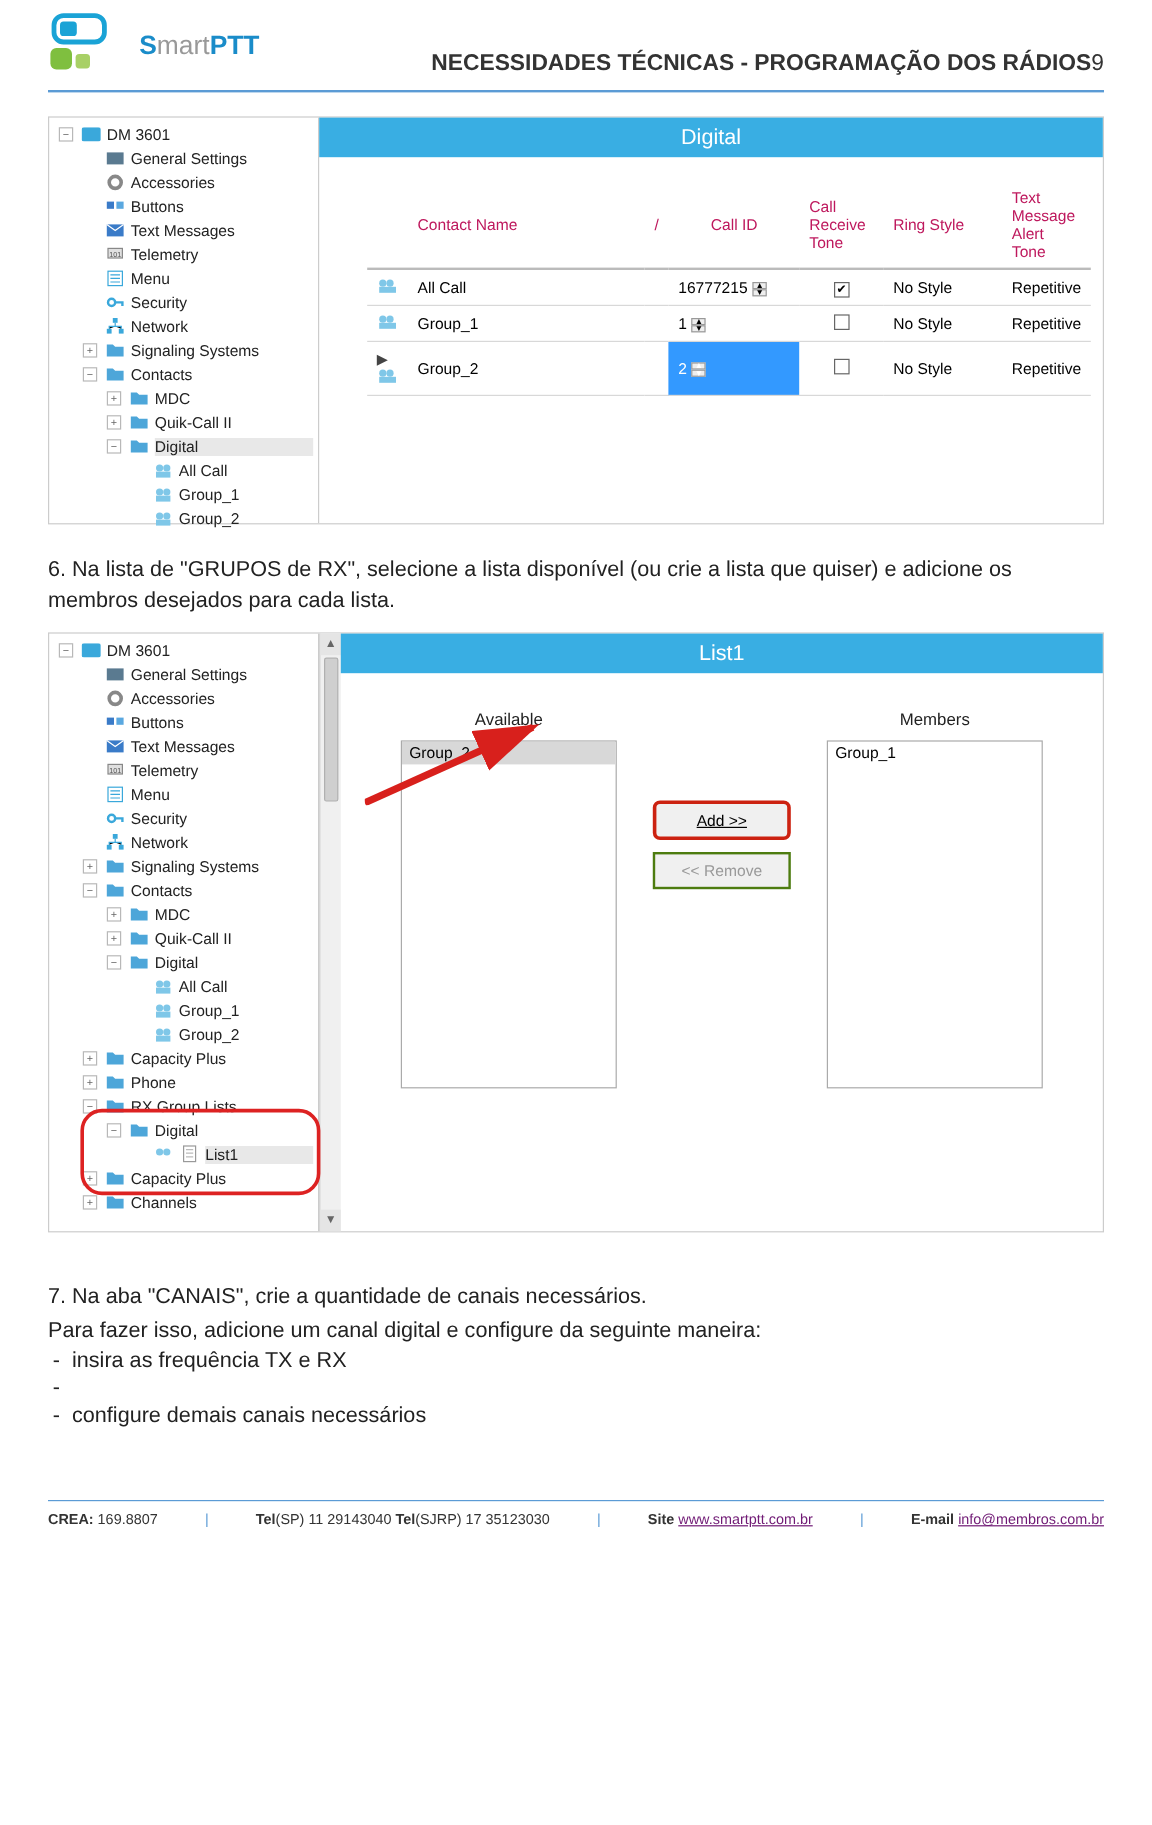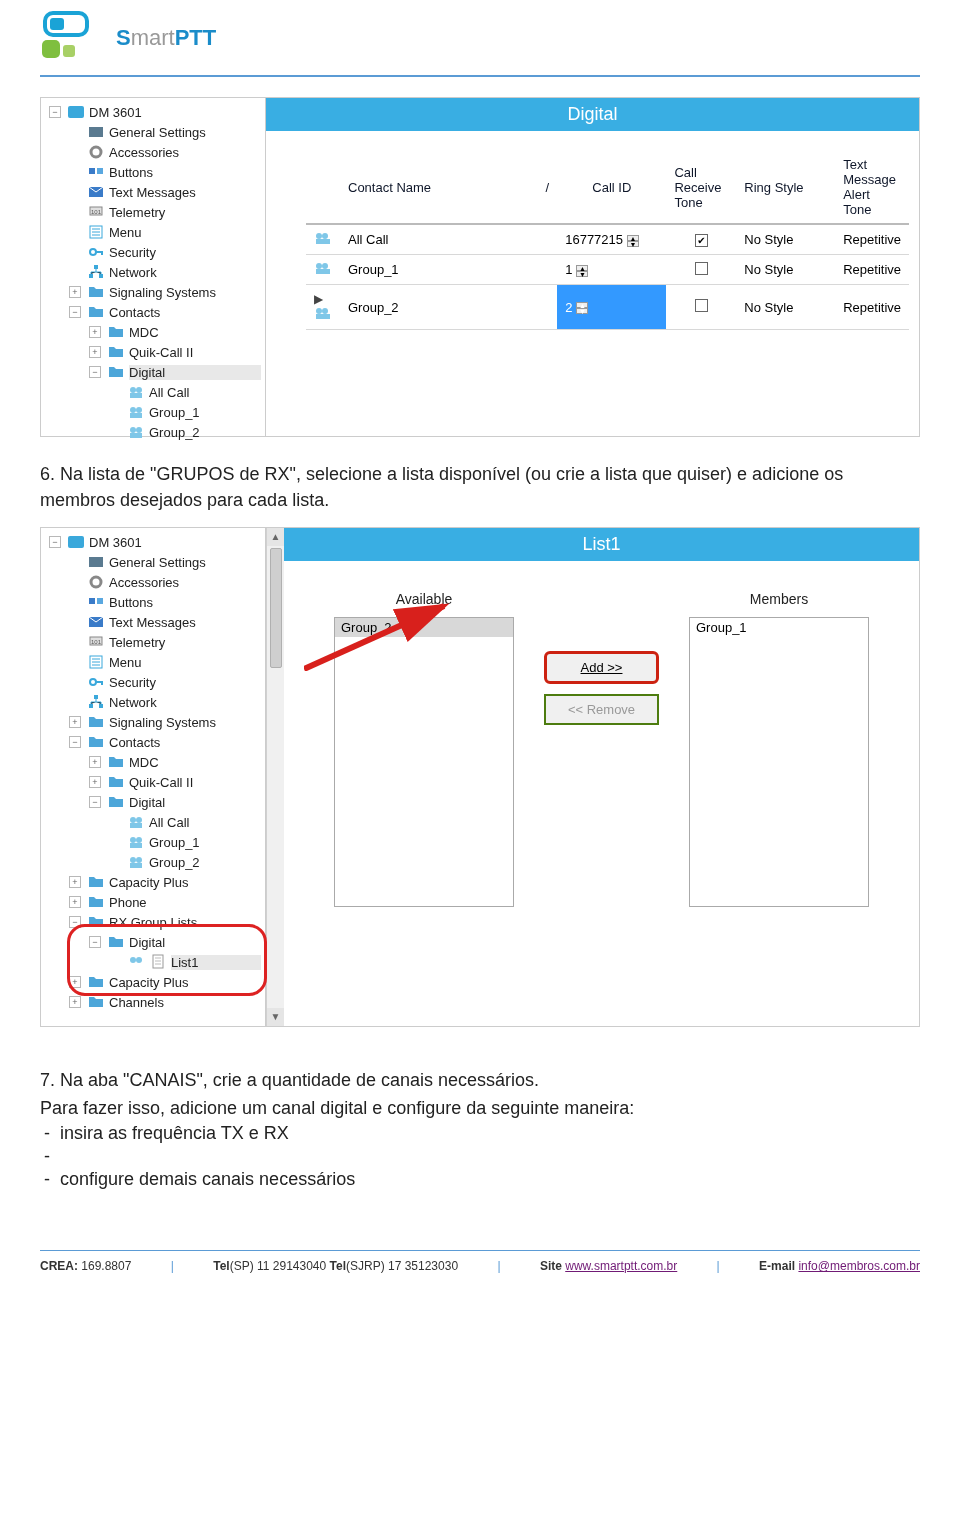--- a/index.html
+++ b/index.html
@@ -26,21 +26,21 @@
 .sel { background: #e8e8e8; }
 .l1 { padding-left: 8px; }
 .l2 { padding-left: 28px; }
 .l3 { padding-left: 48px; }
 .l4 { padding-left: 68px; }
 .content-pane { flex: 1; display: flex; flex-direction: column; }
 .pane-title { background: #39aee3; color: #fff; text-align: center; padding: 6px 0; font-size: 18px; font-weight: 500; }
 .grid-wrap { padding: 20px 10px 20px 40px; }
 table.grid { border-collapse: collapse; width: 100%; font-size: 13px; }
 table.grid th, table.grid td { border-bottom: 1px solid #d8d8d8; padding: 6px 8px; text-align: left; vertical-align: middle; }
-table.grid th { color: #0f172a; font-weight: normal; background: #fff; border-bottom: 2px solid #bbb; height: 44px; }
+table.grid th { color: #be185d; font-weight: normal; background: #fff; border-bottom: 2px solid #bbb; height: 44px; }
 .row-icon { width: 30px; }
 .spin { display: inline-flex; flex-direction: column; vertical-align: middle; margin-left: 4px; }
 .spin span { width: 12px; height: 6px; border: 1px solid #999; font-size: 7px; text-align: center; line-height: 5px; background: #eee; }
 .cbx { width: 13px; height: 13px; border: 1px solid #666; display: inline-block; background: #fff; text-align: center; font-size: 10px; line-height: 11px; }
 tr.selrow td.cid { background: #3399ff; color: #fff; }
 .marker { font-size: 12px; color: #444; }
 
 .instruction { font-size: 18px; color: #222; margin: 24px 0 12px 0; line-height: 1.45; }
 .sub-list { font-size: 18px; color: #222; margin: 2px 0 0 0; }
 .sub-list .li { display: flex; gap: 6px; margin: 2px 0; }
@@ -48,21 +48,21 @@
 
 
 .lists-wrap { padding: 30px 30px 20px 30px; display:flex; gap: 30px; align-items: flex-start; justify-content: center; position: relative; }
 .col { display:flex; flex-direction: column; align-items: center; justify-content: center; }
 .col-label { font-size: 14px; color: #222; margin-bottom: 10px; }
 .lb { width: 180px; height: 290px; border: 1px solid #aaa; background: #fff; font-size: 13px; overflow: hidden; }
 .lb .lb-item { padding: 2px 6px; }
 .lb .lb-item.hl { background: #d8d8d8; }
 .mid-btns { display:flex; flex-direction: column; gap: 10px; margin-top: 60px; }
 .btn { width: 115px; padding: 6px 0; border: 2px solid #4d7c0f; background: #f0f0f0; font-size: 13px; text-align: center; cursor: pointer; }
-.btn.primary { border: 3px solid #c21; border-radius: 6px; }
+.btn.primary { border: 3px solid #c21; border-radius: 6px; margin-top: 16px; }
 .btn.dis { color: #999; }
 .arrow-svg { position: absolute; left: 20px; top: 40px; pointer-events: none; }
 .circ { position: absolute; border: 3px solid #d22; border-radius: 18px; pointer-events: none; }
 
 .scrollbar { width: 18px; background: #f0f0f0; border-left: 1px solid #d0d0d0; display:flex; flex-direction:column; align-items:center; justify-content:space-between; }
 .scrollbar .sbtn { height: 18px; width: 100%; background: #e5e5e5; font-size: 10px; text-align:center; line-height:18px; color:#666;}
 .scrollbar .thumb { width: 12px; background: #cfcfcf; border:1px solid #b0b0b0; border-radius:2px;}
 
 .footer { border-top: 1px solid #5b9bd5; margin-top: 60px; padding-top: 8px; font-size: 12px; display:flex; gap: 10px; justify-content: space-between; color: #333; }
 .footer .seg { white-space: nowrap; }
@@ -75,20 +75,23 @@
 <div class="page">
   <div class="header">
     <div class="logo">
       <svg class="logo-icon" viewBox="0 0 70 55">
         <rect x="5" y="3" width="42" height="22" rx="8" fill="none" stroke="#1aa3d6" stroke-width="4"></rect>
         <rect x="10" y="8" width="14" height="12" rx="3" fill="#1aa3d6"></rect>
         <rect x="2" y="30" width="18" height="18" rx="5" fill="#7fbf3f"></rect>
         <rect x="23" y="35" width="12" height="12" rx="3" fill="#a8d066"></rect>
       </svg>
       <span class="logo-text"><span class="blue">S</span><span>mart</span><span class="blue">PTT</span></span>
+    </div>
+    <div class="title-row">
+      <span class="title"><span>NECESSIDADES TÉCNICAS - PROGRAMAÇÃO DOS RÁDIOS</span><span class="pg">9</span></span>
     </div>
   </div>
   <div class="hr"></div>
 
   <div class="screenshot-frame" style="height:340px;">
     <div class="tree-pane">
       <div class="tree">
         <div class="tree-row l1">
             <span class="tree-toggle">−</span>
             <span class="ti">

